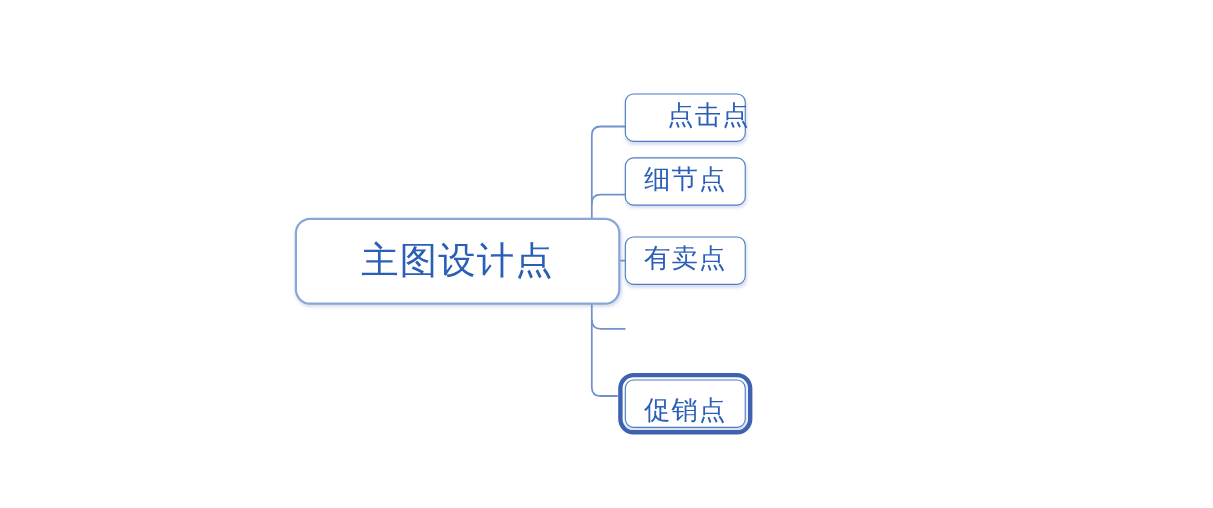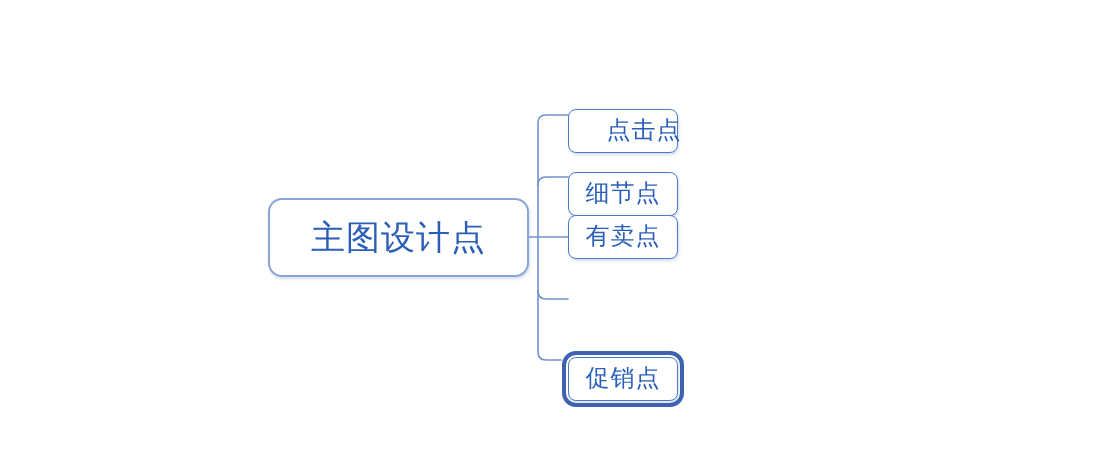--- a/index.html
+++ b/index.html
@@ -41,39 +41,39 @@
     justify-content:center;
     background:#fff;
     color:var(--c-text);
     box-sizing:border-box;
     cursor:default;
     box-shadow:1px 2px 3px rgba(109,139,191,0.28);
     white-space:nowrap;
   }
   .node-root{
     left:268px;top:198px;
-    width:261px;height:79px;
+    width:296px;height:79px;
     border:2px solid var(--c-root-border);
     border-radius:14px;
     font-size:34px;
     letter-spacing:1px;
   }
   .node-child{
     left:568px;
     width:110px;height:44px;
     border:1.8px solid var(--c-child-border);
     border-radius:8px;
     font-size:24px;
     letter-spacing:1px;
   }
-  .node-child.pos-0{top:109px;padding-left:42px;}
-  .node-child.pos-1{top:172px;justify-content:center;}
+  .node-child.pos-0{top:85px;padding-left:42px;}
+  .node-child.pos-1{top:143px;justify-content:center;}
   .node-child.pos-2{top:215px;align-items:center;}
   .node-child.pos-3{top:277px;}
-  .node-child.pos-4{top:357px;}
+  .node-child.pos-4{top:345px;align-items:flex-end;}
   .node-child.selected{
     outline:4px solid var(--c-selection);
     outline-offset:2px;
   }
   .topic-label{
     display:inline-block;
     line-height:1;
     padding-bottom:2px;
   }
 </style>

